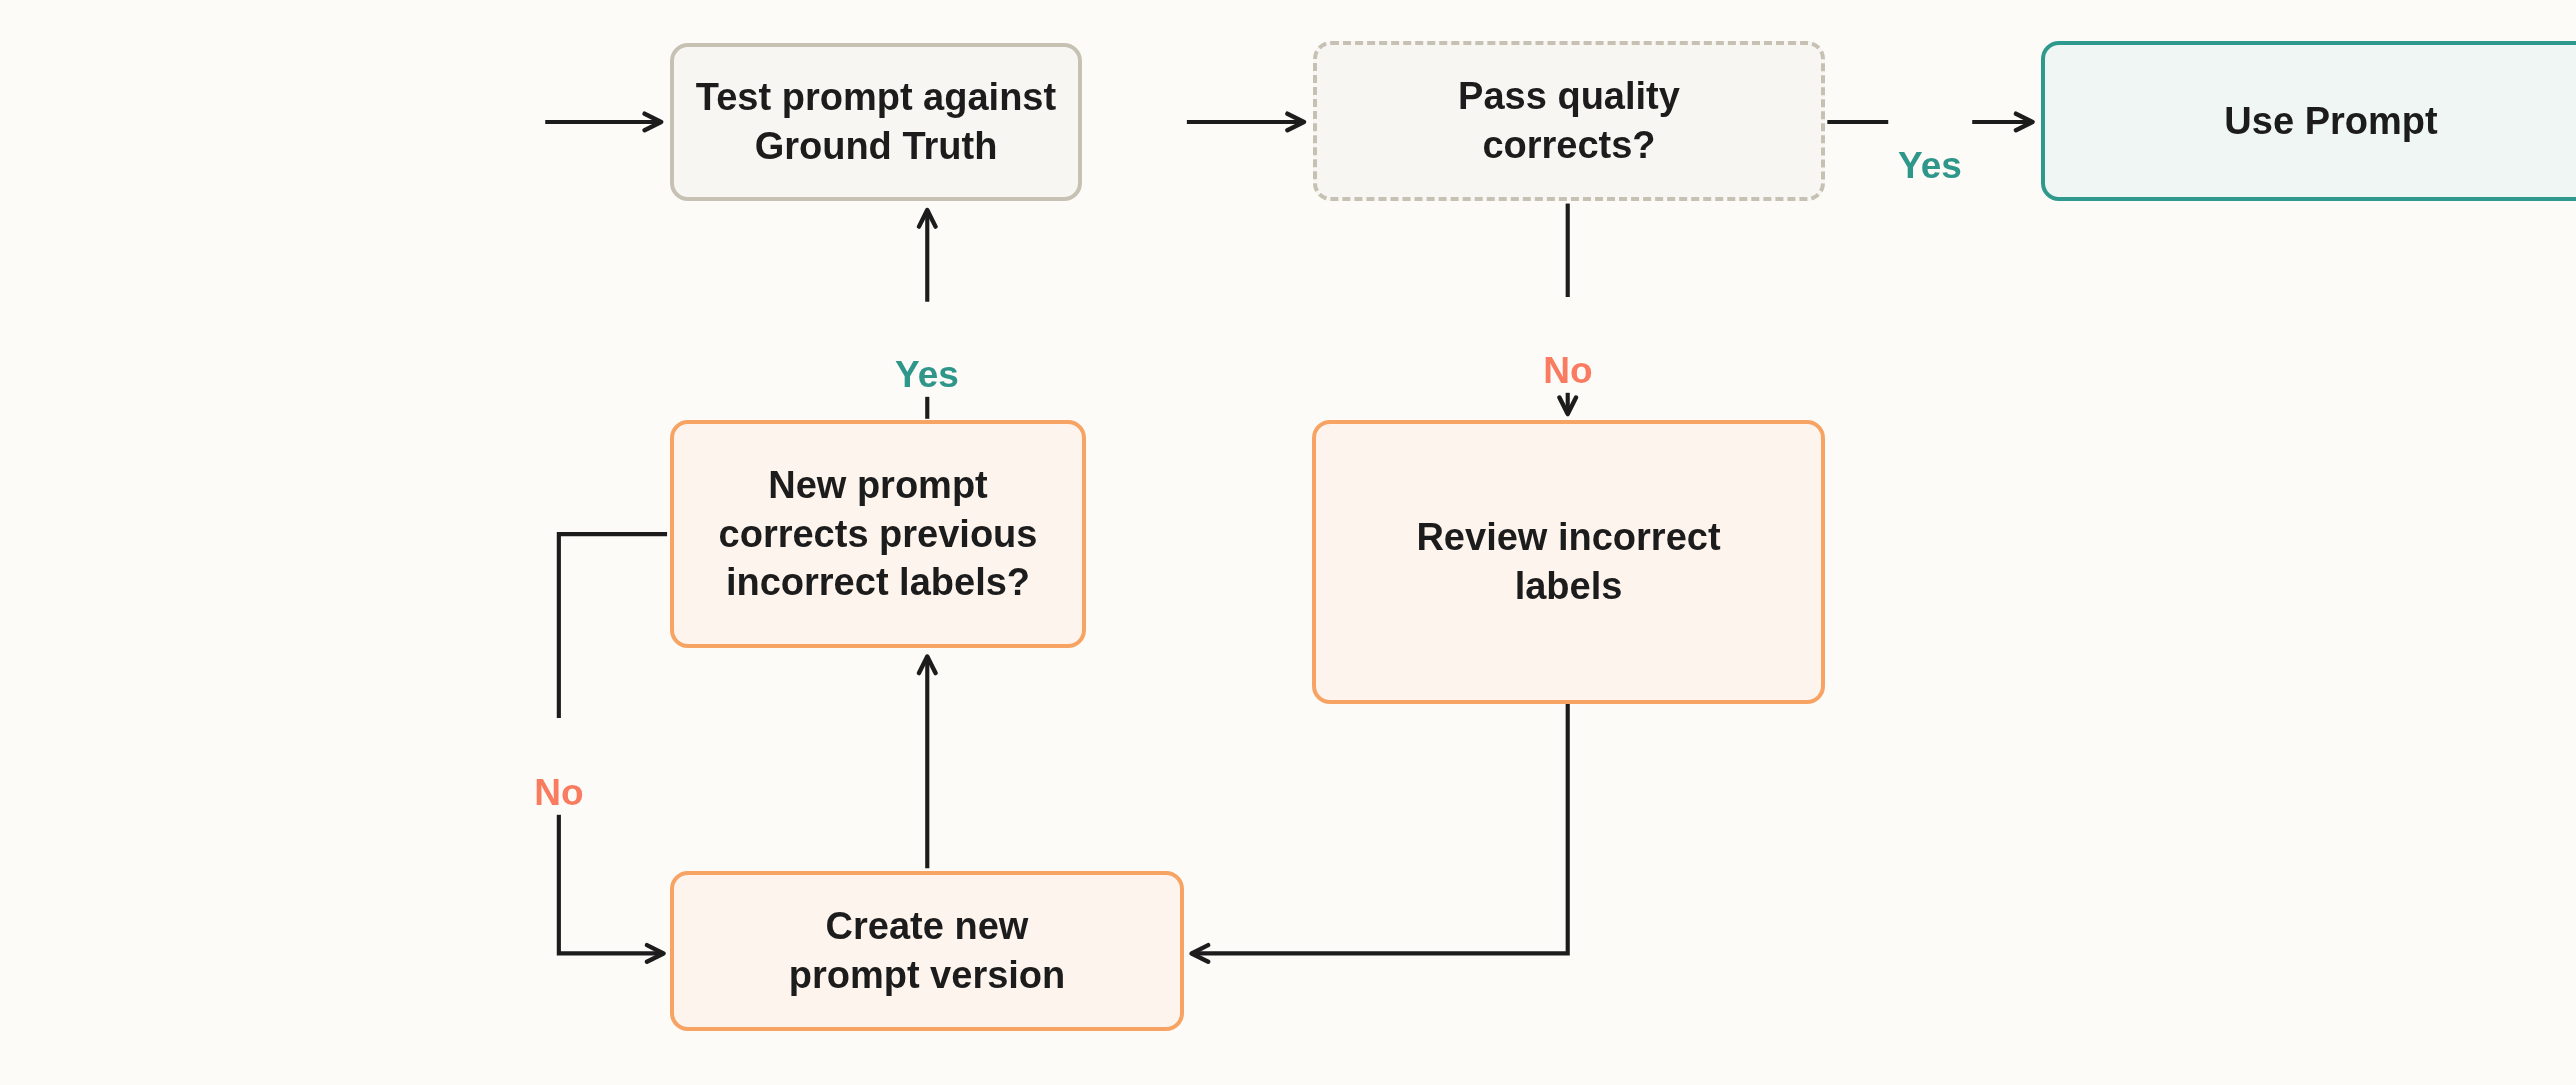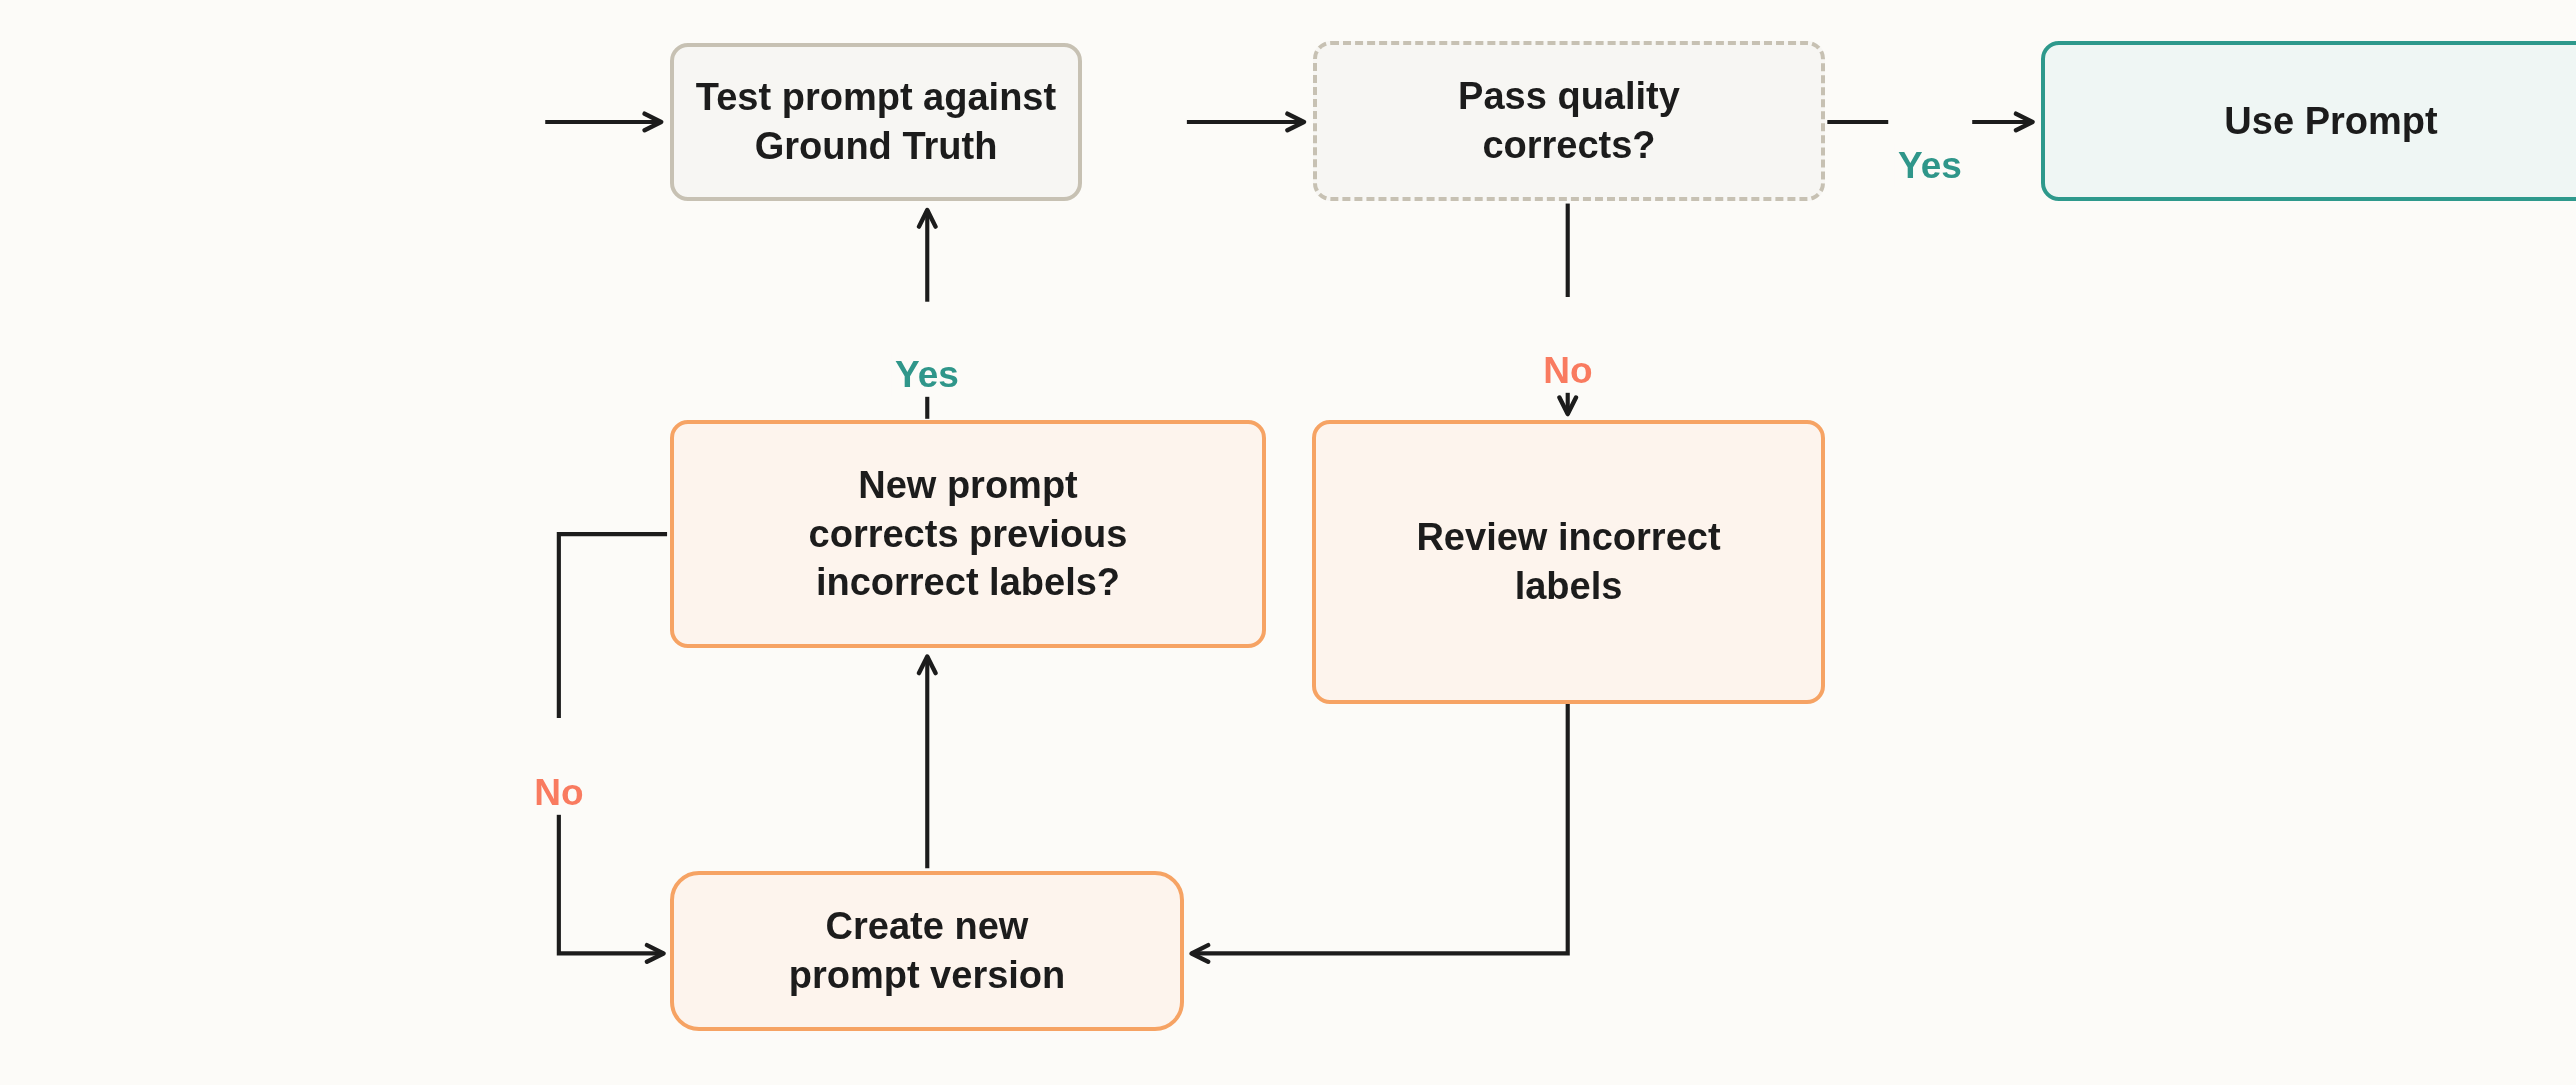--- a/index.html
+++ b/index.html
@@ -50,23 +50,23 @@
   }
   .node.action {
     background: #fdf4ed;
     border: 4.1px solid #f6a364;
   }
   
   #node-create-prompt   { left: 31px;   top: 43px;   width: 512px; height: 158px; }
   #node-test-prompt     { left: 670px; top: 43px;   width: 412px; height: 158px; }
   #node-pass-threshold  { left: 1313px; top: 41px;   width: 512px; height: 160px; }
   #node-use-prompt      { left: 2041px; top: 41px;   width: 580px; height: 160px; }
-  #node-corrects-labels { left: 670px; top: 420px;  width: 596px; height: 228px; }
+  #node-corrects-labels { left: 670px; top: 420px;  width: 416px; height: 228px; }
   #node-review-labels   { left: 1312px; top: 420px;  width: 513px; height: 284px; }
-  #node-new-version     { left: 670px; top: 871px; width: 514px; height: 160px; border-radius: 29px; }
+  #node-new-version     { left: 670px; top: 871px; width: 514px; height: 160px; }
 
   .edge-label {
     position: absolute;
     transform: translate(-50%, -50%);
     font-size: 37px;
     font-weight: bold;
     white-space: nowrap;
     background: #fcfbf8;
     padding: 1.2px 3.5px;
     margin-top: 44px;

